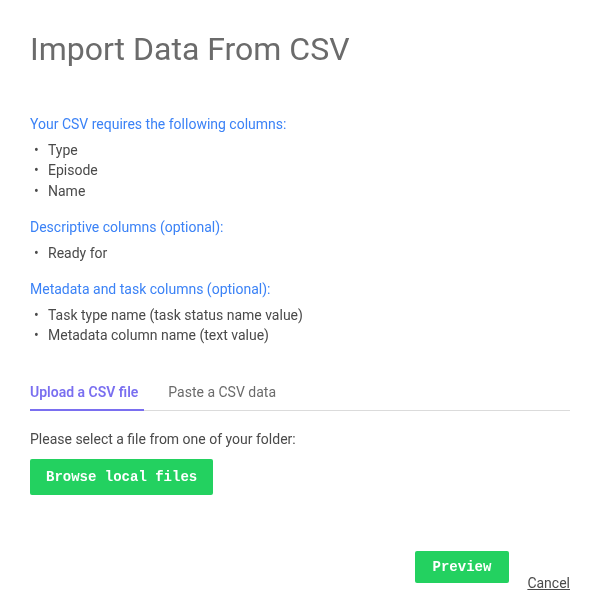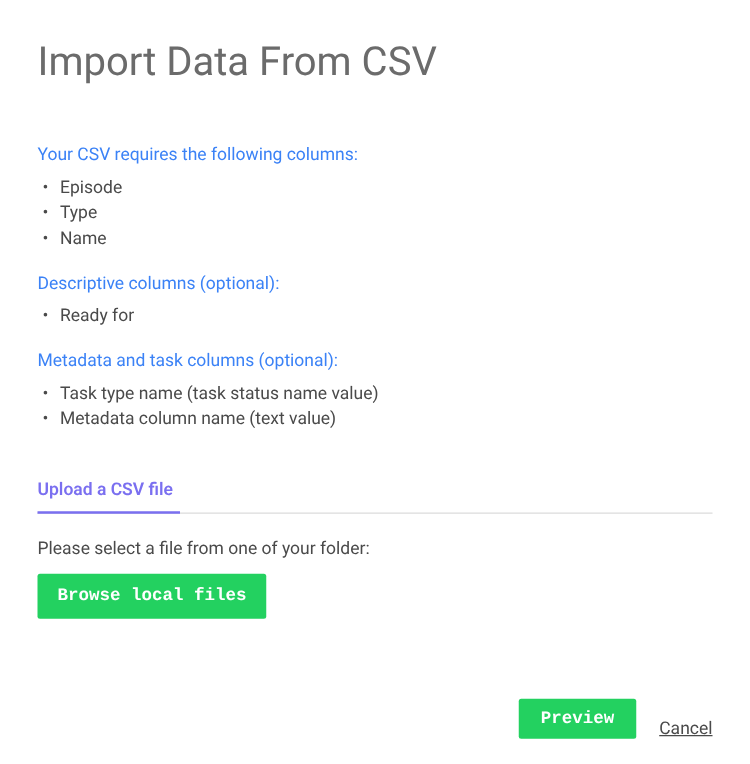--- a/index.html
+++ b/index.html
@@ -91,21 +91,21 @@
     .btn-browse {
       background: #23d160;
       color: #ffffff;
       font-weight: 600;
       padding: 10px 16px;
     }
     .footer {
       margin-top: auto;
       display: flex;
       justify-content: flex-end;
-      align-items: flex-end;
+      align-items: flex-start;
       gap: 18px;
       padding-top: 24px;
     }
     .btn-preview {
       background: #23d160;
       color: #ffffff;
       font-weight: 600;
       padding: 8px 18px;
     }
     .cancel-link {
@@ -117,38 +117,39 @@
     }
   </style>
 </head>
 <body>
 
 <div class="container">
   <h1 class="page-title">Import Data From CSV</h1>
 
   <p class="section-intro">Your CSV requires the following columns:</p>
   <ul class="bullet-list">
+    <li>Type</li>
     <li>Episode</li>
-    <li>Type</li>
     <li>Name</li>
   </ul>
 
   <p class="section-intro">Descriptive columns (optional):</p>
   <ul class="bullet-list">
     <li>Ready for</li>
   </ul>
 
   <p class="section-intro">Metadata and task columns (optional):</p>
   <ul class="bullet-list">
     <li>Task type name (task status name value)</li>
     <li>Metadata column name (text value)</li>
   </ul>
 
   <div class="tabs">
     <div class="tab active">Upload a CSV file</div>
+    <div class="tab">Paste a CSV data</div>
   </div>
 
   <p class="instruction">Please select a file from one of your folder:</p>
   <div>
     <button class="btn btn-browse">Browse local files</button>
   </div>
 
   <div class="footer">
     <button class="btn btn-preview">Preview</button>
     <a class="cancel-link">Cancel</a>

